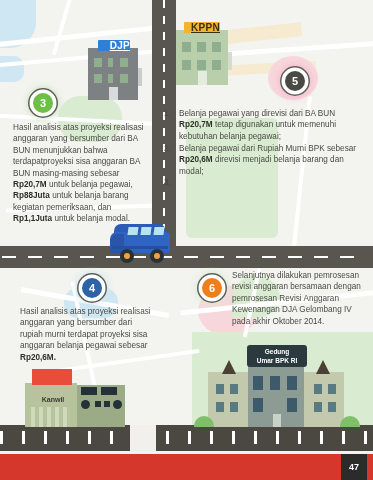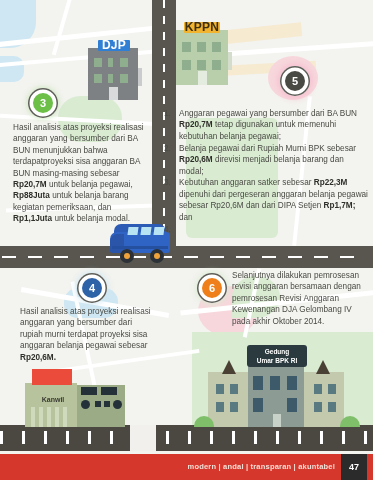--- a/index.html
+++ b/index.html
@@ -33,22 +33,22 @@
   .bld{position:absolute;}
   .bld .body{position:absolute;inset:0;}
   .win{position:absolute;}
 
   
   #djp{left:88px;top:48px;width:50px;height:52px;}
   #djp .body{background:#7d8184;}
   #djp .win{background:#8fae8d;width:8px;height:9px;}
   #djp .door{position:absolute;left:21px;bottom:0;width:9px;height:13px;background:#d9dadb;}
   #djp .side{position:absolute;right:-4px;top:20px;width:4px;height:18px;background:#c9cbcc;}
-  .tag{position:absolute;font-weight:bold;color:#fff;font-size:12px;
-       letter-spacing:.3px;text-align:center;line-height:11px;border-radius:1px;}
+  .tag{position:absolute;font-weight:bold;color:#fff;font-size:10px;
+       letter-spacing:.3px;text-align:right;line-height:11px;border-radius:1px;text-decoration:underline;}
   #djp-tag{left:98px;top:40px;width:32px;height:11px;background:#2f7fd4;}
 
   
   #kppn{left:176px;top:30px;width:52px;height:55px;}
   #kppn .body{background:#b9ceab;}
   #kppn .win{background:#8fae8d;width:9px;height:10px;}
   #kppn .door{position:absolute;left:22px;bottom:0;width:9px;height:14px;background:#e4ece0;}
   #kppn .side{position:absolute;right:-4px;top:22px;width:4px;height:18px;background:#d4ddcb;}
   #kppn-tag{left:184px;top:22px;width:36px;height:11px;background:#f2b32e;color:#3c2f12;}
 
@@ -294,37 +294,36 @@
   <div class="badge" style="left:28px;top:88px;">
     <div class="dot" style="background:#6cbf47;">3</div>
   </div>
   <div class="txt" id="t3" style="left:13px;top:122px;width:135px;"><span>Hasil analisis atas proyeksi realisasi anggaran yang bersumber dari BA BUN menunjukkan bahwa terdapatproyeksi sisa anggaran BA BUN masing-masing sebesar </span><b>Rp20,7M</b><span> untuk belanja pegawai, </span><b>Rp88Juta</b><span> untuk belanja barang kegiatan pemeriksaan, dan </span><b>Rp1,1Juta</b><span> untuk belanja modal.</span></div>
 
   <div class="halo" style="left:278px;top:64px;width:34px;height:34px;background:#f6bed0;"></div>
   <div class="badge" style="left:280px;top:66px;">
     <div class="dot" style="background:#4a4a44;">5</div>
   </div>
   <ol class="steps" id="t5" style="left:164px;top:108px;width:205px;">
-      <li><span class="num">1.</span><span><span>Anggaran pegawai yang bersumber dari BA BUN </span><b>Rp20,7M</b><span> tetap digunakan untuk memenuhi kebutuhan belanja pegawai;</span></span></li>
+      <li><span class="num">1.</span><span><span>Belanja pegawai yang direvisi dari BA BUN </span><b>Rp20,7M</b><span> tetap digunakan untuk memenuhi kebutuhan belanja pegawai;</span></span></li>
       <li><span class="num">2.</span><span><span>Belanja pegawai dari Rupiah Murni BPK sebesar </span><b>Rp20,6M</b><span> direvisi menjadi belanja barang dan modal;</span></span></li>
-      <li><span class="num">3.</span><span><span>Kebutuhan anggaran satker sebesar </span><b>Rp22,3M</b><span> dipenuhi dari pergeseran anggaran belanja pegawai sebesar Rp20,6M dan dari DIPA Setjen </span><b>Rp1,7M;</b><span> dan</span></span></li>
+      <li><span class="num">3.</span></li>
       <li><span class="num">4.</span></li>
     </ol>
 
   <div class="halo" style="left:76px;top:272px;width:32px;height:32px;background:#cfe7f2;"></div>
   <div class="badge" style="left:77px;top:273px;">
     <div class="dot" style="background:#2f63a8;">4</div>
   </div>
   <div class="txt" id="t4" style="left:20px;top:306px;width:132px;"><span>Hasil analisis atas proyeksi realisasi anggaran yang bersumber dari rupiah murni terdapat proyeksi sisa anggaran belanja pegawai sebesar </span><b>Rp20,6M.</b></div>
 
   <div class="halo" style="left:196px;top:272px;width:32px;height:32px;background:#d9ecd2;"></div>
   <div class="badge" style="left:197px;top:273px;">
     <div class="dot" style="background:#ef7f1a;">6</div>
   </div>
   <div class="txt" id="t6" style="left:232px;top:270px;width:132px;"><span>Selanjutnya dilakukan pemrosesan revisi anggaran bersamaan dengan pemrosesan Revisi Anggaran Kewenangan DJA Gelombang IV pada akhir Oktober 2014.</span></div>
 
   <div id="footer">
-    <div class="tagline">modern | andal | transparan | akuntabel</div>
     <div class="pagebox">47</div>
     <div class="edge"></div>
   </div>
 
 </div>
 
 </body></html>

